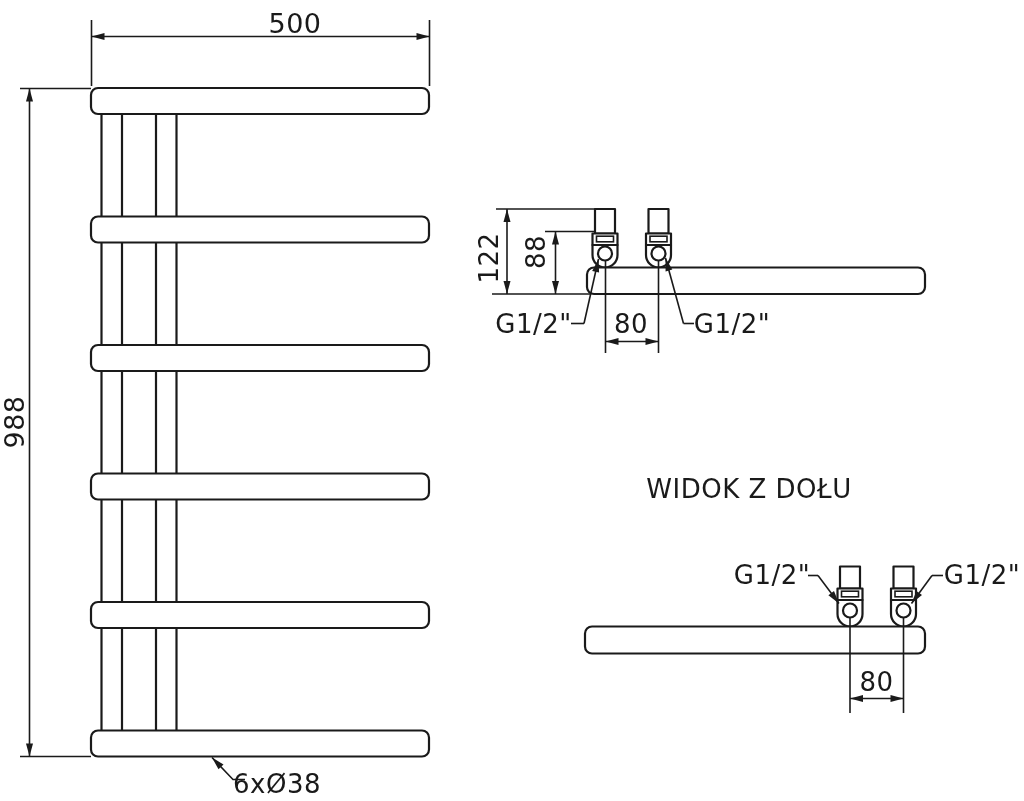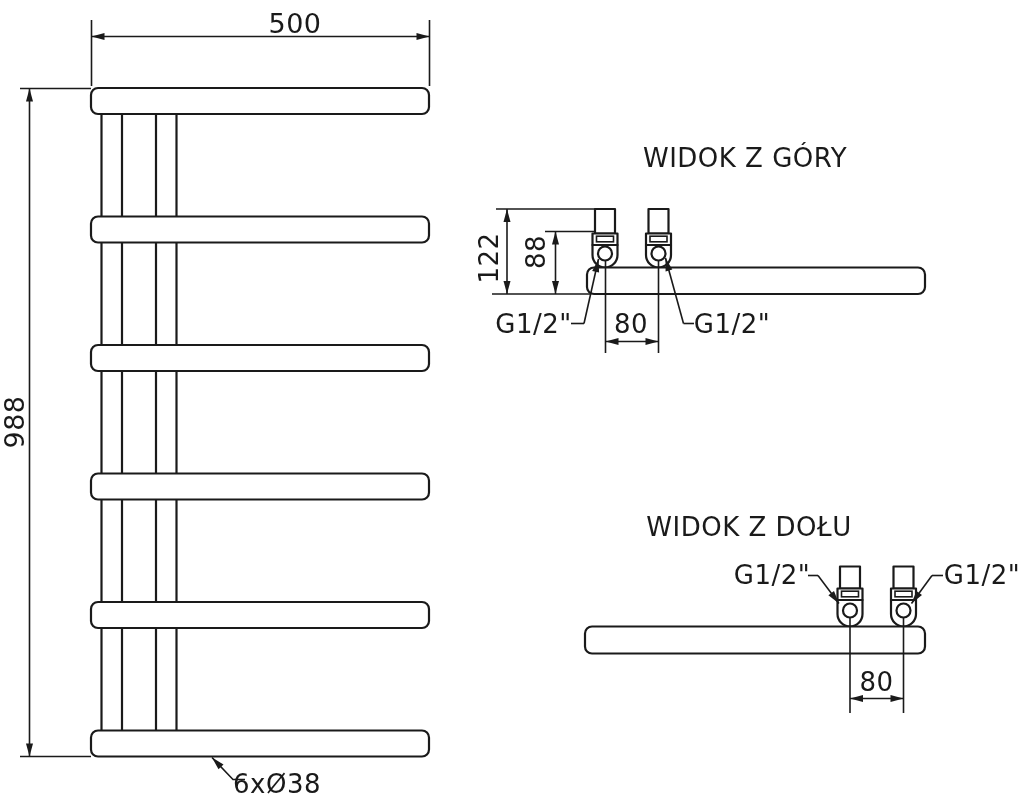--- a/index.html
+++ b/index.html
@@ -162,25 +162,24 @@
         <line class="g1" x1="932" y1="575.5" x2="911.5" y2="603.5"></line>
         <polygon class="arr" points="911.5,603.5 916.4,590.9 922,595.1"></polygon>
       </g>
     </g>
   </svg>
 
   <div class="lbl num" style="left:255px; top:23px;margin-left:40px;">500</div>
   <div class="lbl num vert" style="left:13.5px; top:421.5px;">988</div>
   <div class="lbl" style="left:277px; top:784px;">6xØ38</div>
 
-  <div class="lbl" style="left:745px; top:157.5px;">WIDOK Z GÓRY</div>
   <div class="lbl vert" style="left:489px; top:258px;">122</div>
   <div class="lbl vert" style="left:536px; top:252px;">88</div>
   <div class="lbl" style="left:631px; top:324px;">80</div>
   <div class="lbl" style="left:533.5px; top:323.5px;">G1/2"</div>
   <div class="lbl" style="left:732px; top:323.5px;">G1/2"</div>
 
-  <div class="lbl" style="left:749px; top:527px;">WIDOK Z DOŁU</div>
+  <div class="lbl" style="left:749px; top:489px;">WIDOK Z DOŁU</div>
   <div class="lbl" style="left:772px; top:575px;">G1/2"</div>
   <div class="lbl" style="left:982px; top:575px;">G1/2"</div>
   <div class="lbl" style="left:876.5px; top:681.5px;">80</div>
 
 </div>
 
 </body></html>

